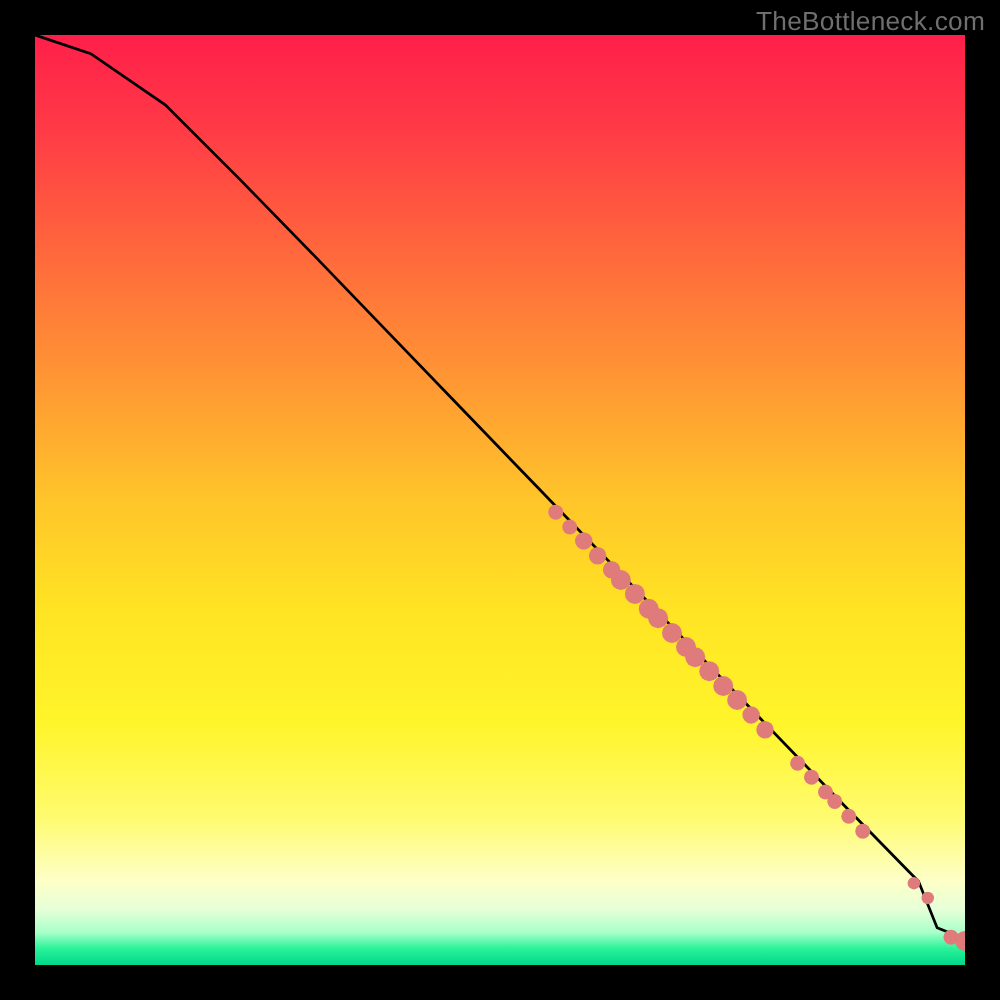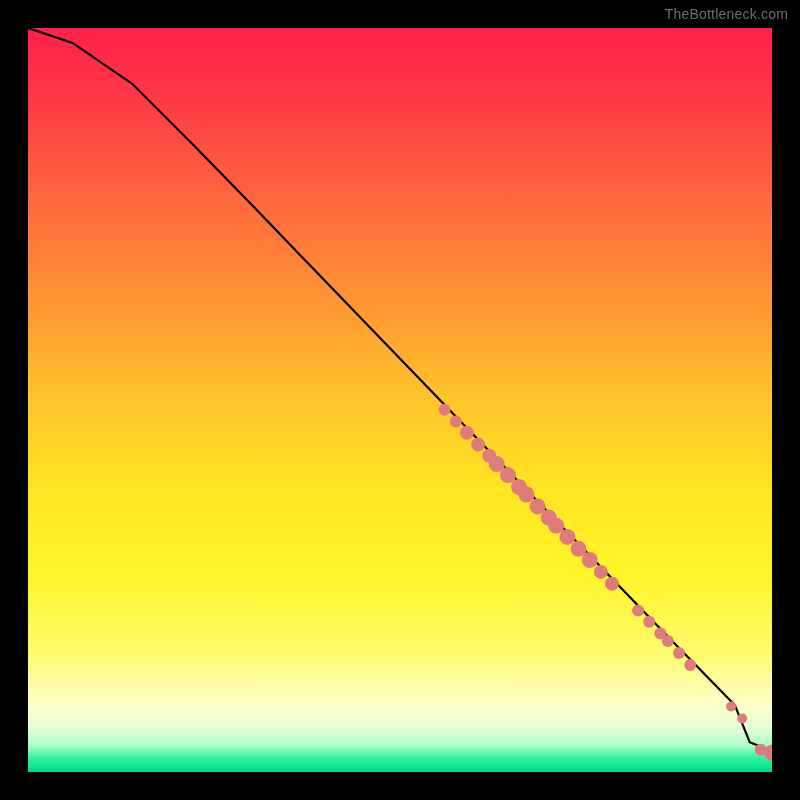--- a/index.html
+++ b/index.html
@@ -42,21 +42,21 @@
       #a8ffc9 96.5%,
       #2bf39a 98.2%,
       #00d88a 100%
     );
   }
   .attribution {
     position: absolute;
     top: 6px;
     right: 12px;
     color: #6f6f6f;
-    font-size: 14px;
+    font-size: 21px;
     letter-spacing: 0.2px;
     user-select: none;
     font-weight: 400;
   }
   svg.curve {
     position: absolute;
     inset: 0;
   }
   .pt {
     fill: #e07b7b;

